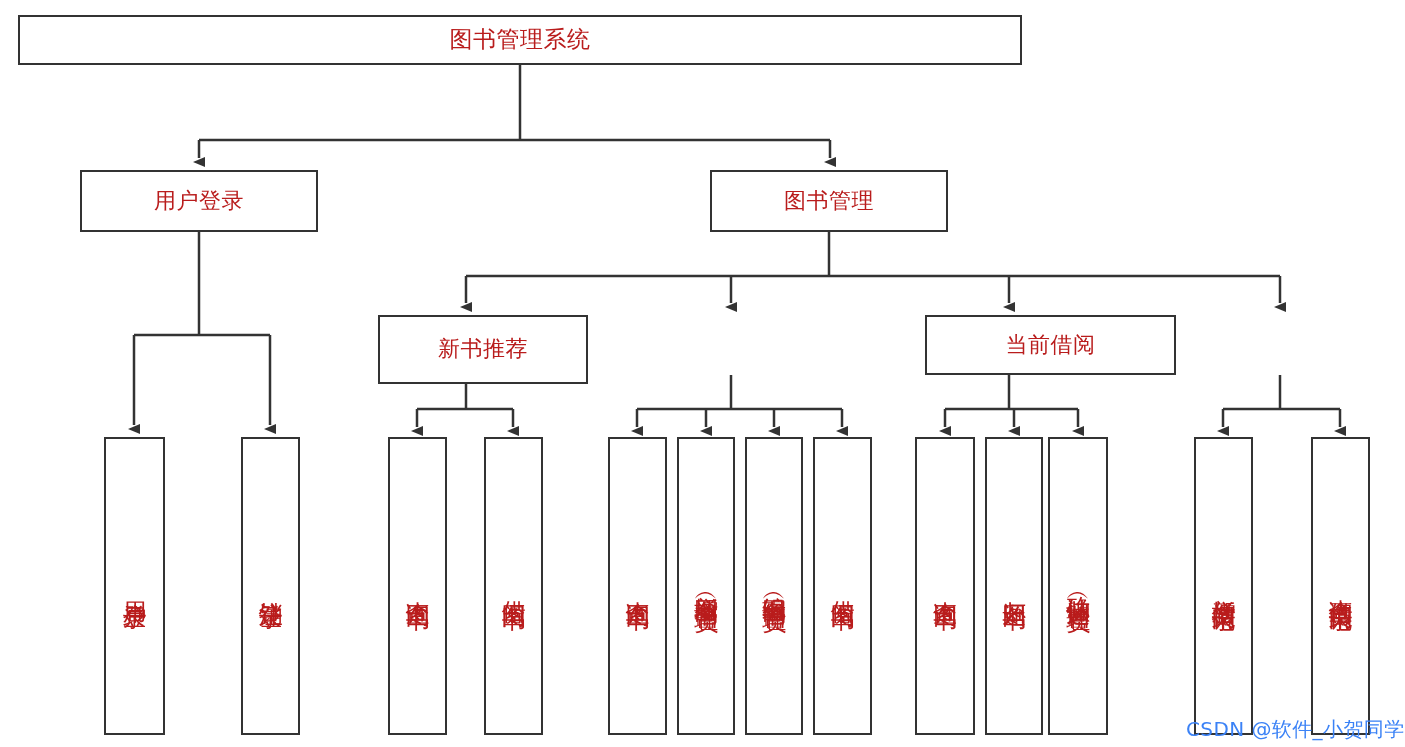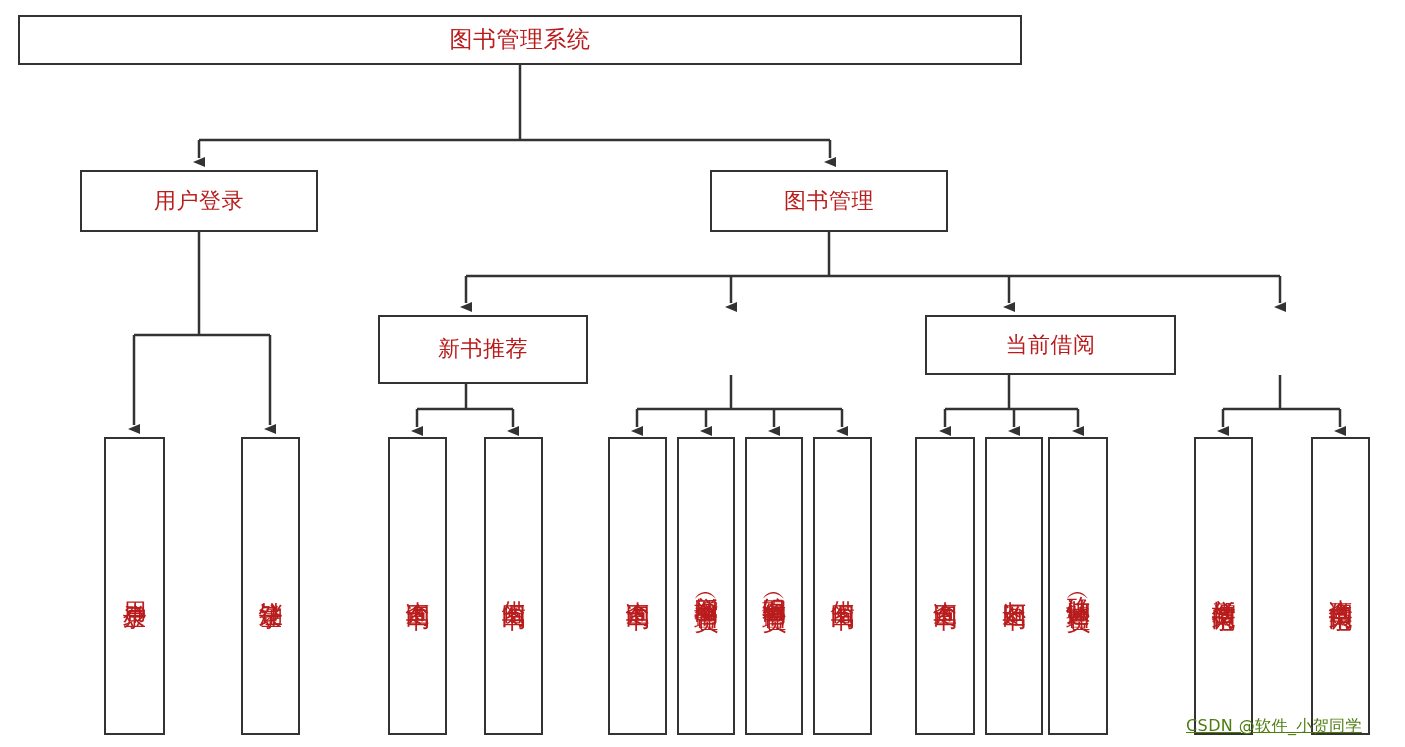--- a/index.html
+++ b/index.html
@@ -48,25 +48,24 @@
     writing-mode: vertical-rl;
     text-orientation: upright;
     font-size: 24px;
     line-height: 1.35;
     letter-spacing: 2px;
     white-space: nowrap;
     text-align: center;
   }
   .watermark {
     position: absolute;
-    font-size: 16px;
-    color: #4d7c0f;
+    font-size: 20px;
+    color: #3b82f6;
     white-space: nowrap;
     letter-spacing: 0.4px;
-    text-decoration: underline;
   }
 </style>
 </head>
 <body>
 
 <div id="canvas">
 
   <svg id="wires" viewBox="0 0 1405 747" xmlns="http://www.w3.org/2000/svg">
     <defs>
       <marker id="arrow" markerWidth="10" markerHeight="12" refX="1" refY="6" orient="auto" markerUnits="userSpaceOnUse">

